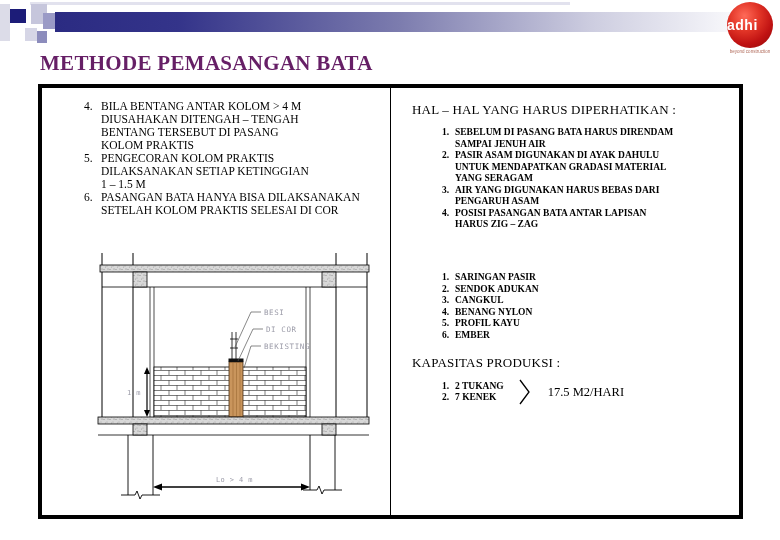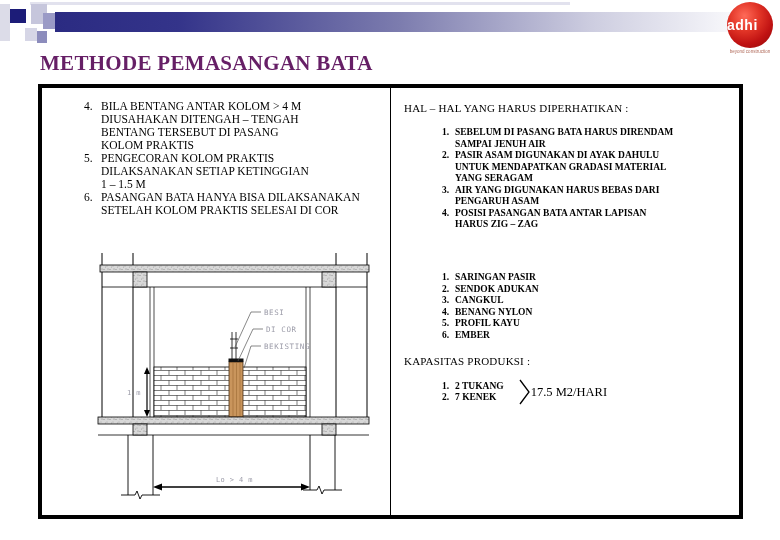--- a/index.html
+++ b/index.html
@@ -37,35 +37,35 @@
   .divider  { position:absolute; left:348px; top:0; width:1px; height:100%; background:#000; }
 
   
   .left-list { position:absolute; left:42px; top:12px; width:300px;
                font-size:11.5px; line-height:13px; color:#000; }
   .left-list .row { display:flex; }
   .left-list .num { width:17px; flex:none; }
   .left-list .txt { white-space:pre-line; }
 
   
-  .r-head { position:absolute; left:14px; font-size:11px; color:#000; letter-spacing:.2px; }
+  .r-head { position:absolute; left:22px; font-size:13px; color:#000; letter-spacing:.2px; }
   .h1 { top:14px; }  .h2 { top:159px; }  .h3 { top:267px; }
   .r-list { position:absolute; font-size:9.5px; font-weight:bold; line-height:11.5px; color:#000; }
   .list1 { left:52px; top:39px; }
   .list2 { left:52px; top:184px; }
   .r-list .row { display:flex; }
   .r-list .num { width:13px; flex:none; }
   .r-list .txt { white-space:pre-line; }
 
   .kap-row { position:absolute; left:52px; top:290px; display:flex; align-items:center; }
   .kap-row .r-list-inline { font-size:9.5px; font-weight:bold; line-height:11.5px; }
   .kap-row .r-list-inline .row { display:flex; }
   .kap-row .r-list-inline .num { width:13px; }
   .brace { margin-left:14px; }
-  .kap-output { margin-left:0; font-size:12.5px; color:#000; }
+  .kap-output { margin-left:17px; font-size:12.5px; color:#000; }
 
   
   .right-col { position:absolute; left:348px; top:0; width:349px; height:100%; }
 
   
   .diagram { position:absolute; left:43px; top:162px; width:310px; height:265px; }
   .diagram text { font-family:"DejaVu Sans Mono",monospace; fill:#9b9ba8; }
   .lbl  { font-size:7.5px; letter-spacing:.6px; }
   .dim  { font-size:7px; fill:#8a8a98; letter-spacing:.4px; }
 </style>

